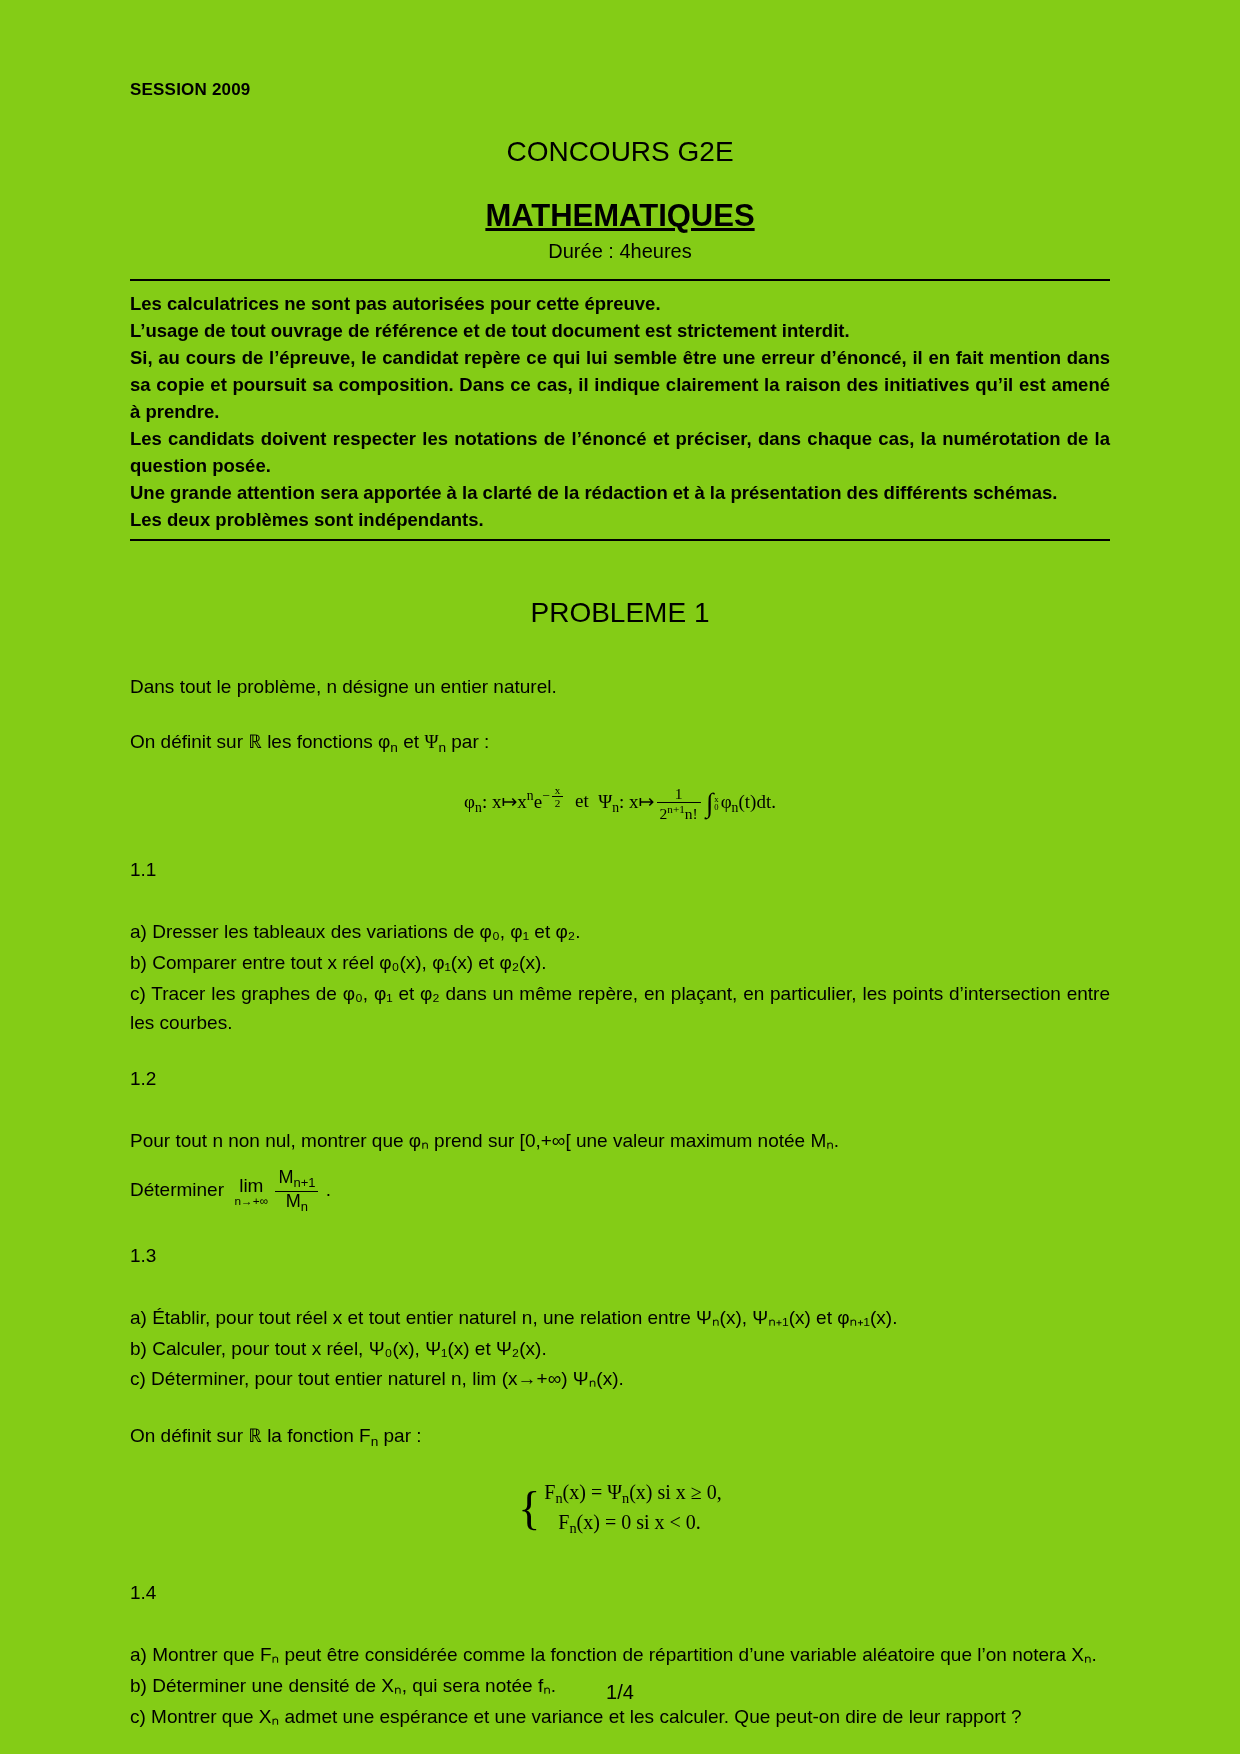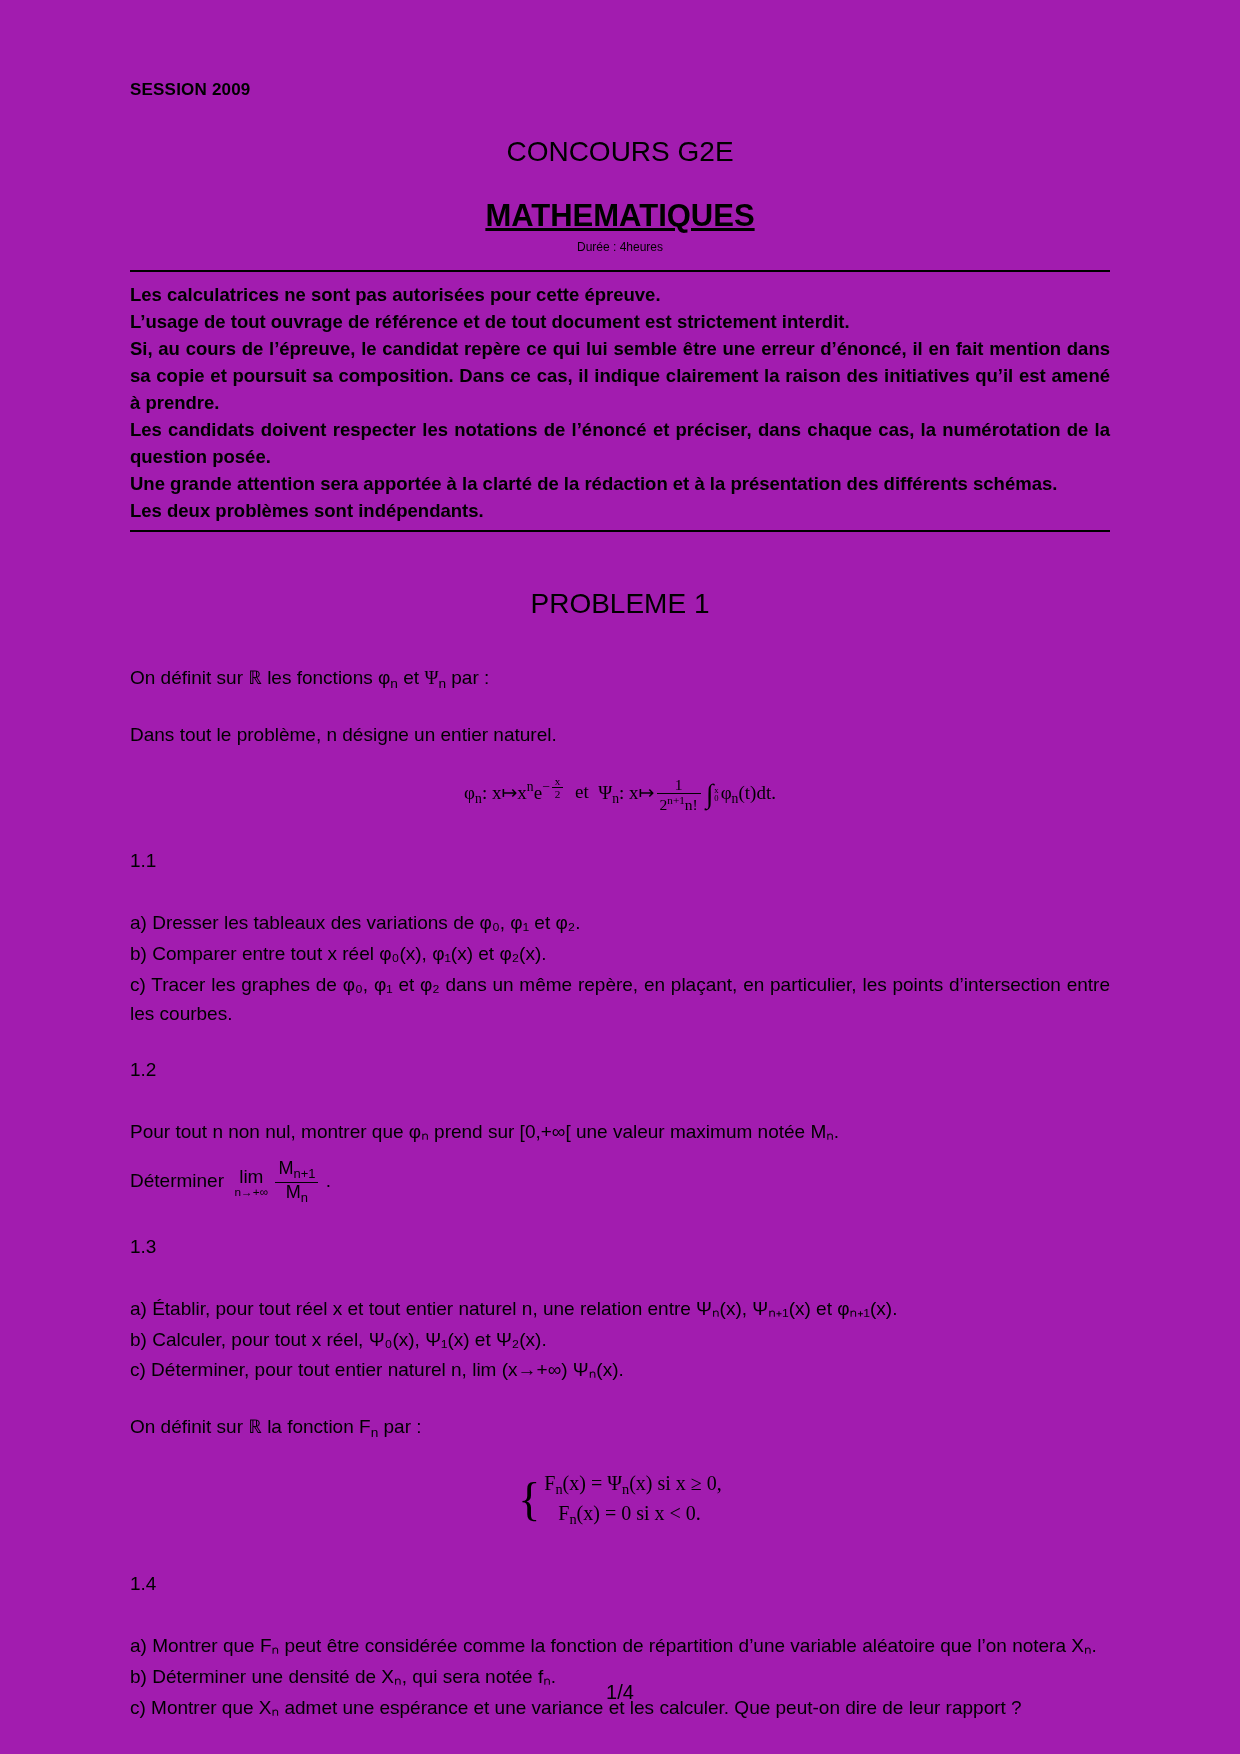--- a/index.html
+++ b/index.html
@@ -9,21 +9,21 @@
   }
   body {
     font-family: "Liberation Sans", sans-serif;
     color: #000000;
   }
   .page {
     position: relative;
     width: 1240px;
     height: 1754px;
     margin: 0 auto;
-    background: #a21caf;
+    background: #84cc16;
     box-sizing: border-box;
     padding: 80px 130px 40px 130px;
   }
   .session {
     font-size: 17px;
     font-weight: bold;
     letter-spacing: 0.2px;
     margin: 0 0 36px 0;
   }
   .concours {
@@ -33,21 +33,21 @@
   }
   .matieres {
     text-align: center;
     font-size: 31px;
     font-weight: bold;
     margin: 0 0 6px 0;
     text-decoration: underline;
   }
   .duree {
     text-align: center;
-    font-size: 12px;
+    font-size: 20px;
     margin: 0 0 16px 0;
   }
   .rule {
     border: none;
     border-top: 2px solid #000;
     margin: 0;
   }
   .consignes {
     font-size: 18.5px;
     font-weight: bold;
@@ -197,25 +197,25 @@
     <p>Si, au cours de l’épreuve, le candidat repère ce qui lui semble être une erreur d’énoncé, il en fait mention dans sa copie et poursuit sa composition. Dans ce cas, il indique clairement la raison des initiatives qu’il est amené à prendre.</p>
     <p>Les candidats doivent respecter les notations de l’énoncé et préciser, dans chaque cas, la numérotation de la question posée.</p>
     <p>Une grande attention sera apportée à la clarté de la rédaction et à la présentation des différents schémas.</p>
     <p>Les deux problèmes sont indépendants.</p>
   </div>
 
   <hr class="rule">
 
   <div class="probleme-title">PROBLEME 1</div>
 
+  <div class="para">Dans tout le problème, n désigne un entier naturel.</div>
+
   <div class="para">
     <span>On définit sur </span><span class="serif">ℝ</span><span> les fonctions φ</span><span class="sub">n</span><span> et </span><span class="serif">Ψ</span><span class="sub">n</span><span> par :</span>
   </div>
-
-  <div class="para">Dans tout le problème, n désigne un entier naturel.</div>
 
   <div class="formula-center serif">
     <span class="nowrap">
       <span>φ</span><span class="sub">n</span><span>: x↦x</span><span class="sup">n</span><span>e</span><span class="sup">−<span class="frac"><span class="num">x</span><span class="den">2</span></span></span>
     </span>
     &nbsp;<span>et</span>&nbsp;
     <span class="nowrap">
       <span>Ψ</span><span class="sub">n</span><span>: x↦</span><span class="frac"><span class="num">1</span><span class="den"><span>2</span><span class="sup">n+1</span><span>n!</span></span></span><span class="intg">∫</span><span class="intlim"><span class="top">x</span><span class="bot">0</span></span><span>φ</span><span class="sub">n</span><span>(t)dt.</span>
     </span>
   </div>

